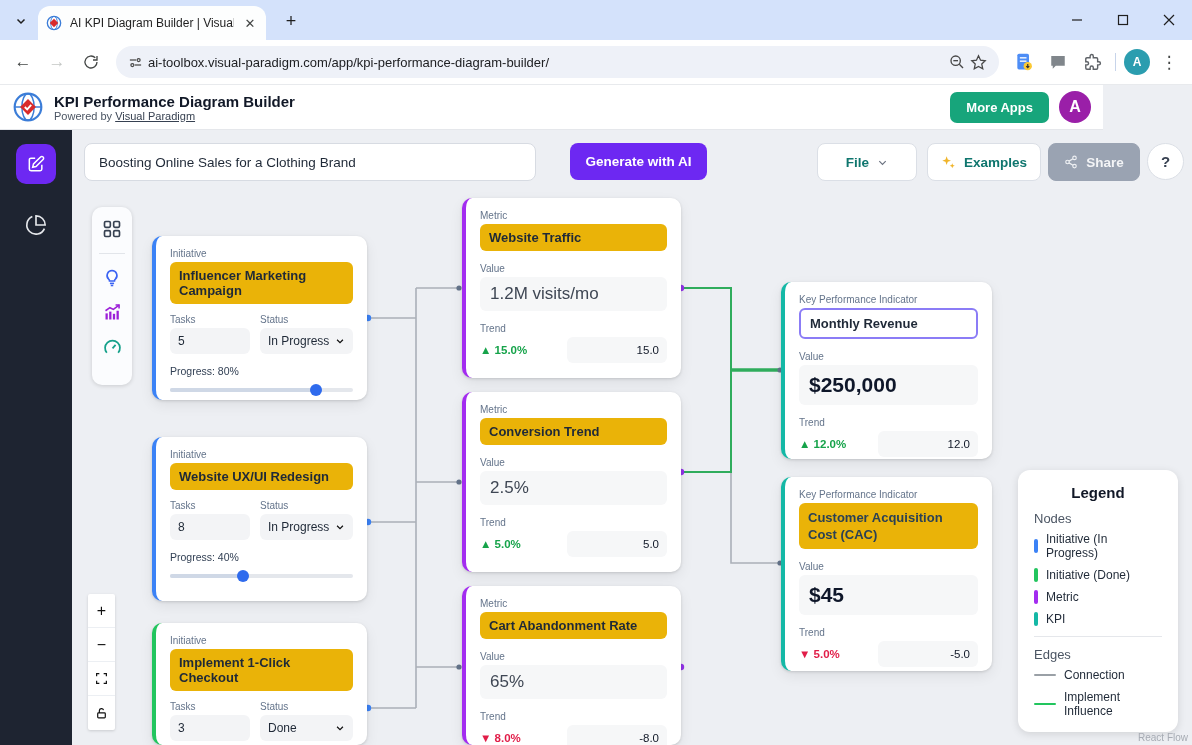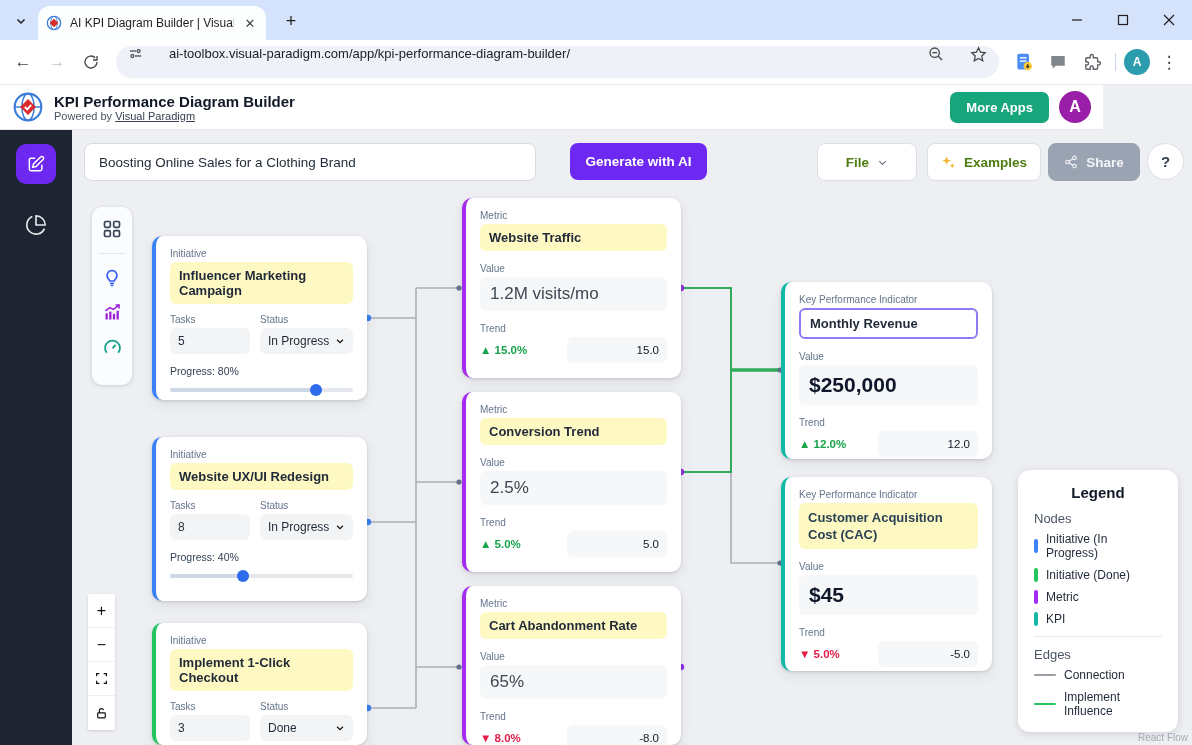--- a/index.html
+++ b/index.html
@@ -12,21 +12,21 @@
   .tab { position:absolute; left:38px; top:6px; width:228px; height:34px; background:#fdfefe; border-radius:12px 12px 0 0; display:flex; align-items:center; padding:0 8px; gap:8px; }
   .tab-title { font-size:12px; color:#1f1f1f; white-space:nowrap; overflow:hidden; flex:1; }
   .tab-close { width:16px; height:16px; border-radius:8px; display:flex; align-items:center; justify-content:center; font-size:13px; color:#444746; }
   .newtab { position:absolute; left:278px; top:8px; width:26px; height:26px; border-radius:13px; display:flex; align-items:center; justify-content:center; font-size:18px; color:#1f1f1f; }
   .wincontrols { position:absolute; right:0; top:0; height:40px; display:flex; }
   .winbtn { width:46px; height:40px; display:flex; align-items:center; justify-content:center; color:#1f1f1f; font-size:13px; }
 
   #browserbar { position:absolute; top:40px; left:0; width:1192px; height:45px; background:#ffffff; display:flex; align-items:center; padding:0 8px; gap:4px; border-bottom:1px solid #e8eaed; }
   .navbtn { width:30px; height:30px; border-radius:15px; display:flex; align-items:center; justify-content:center; font-size:17px; color:#444746; }
   .navbtn.disabled { color:#c4c7c5; }
-  .omnibox { flex:1; height:32px; background:#eef1f8; border-radius:16px; display:flex; align-items:flex-start; padding:0 12px; gap:26px; margin:0 6px; }
+  .omnibox { flex:1; height:32px; background:#eef1f8; border-radius:16px; display:flex; align-items:center; padding:0 12px; gap:5px; margin:0 6px; }
   .omni-url { flex:1; font-size:13px; color:#202124; white-space:nowrap; overflow:hidden; }
   .omni-ico { color:#474747; display:flex; align-items:center; }
   .bar-ico { width:30px; height:30px; display:flex; align-items:center; justify-content:center; color:#5f6368; }
   .divider-v { width:1px; height:18px; background:#c7d4ea; margin:0 4px; }
   .chrome-avatar { width:26px; height:26px; border-radius:13px; background:#2b9daf; color:#fff; font-size:12px; font-weight:bold; display:flex; align-items:center; justify-content:center; }
 
   
   #appheader { position:absolute; top:85px; left:0; width:1103px; height:45px; background:#ffffff; border-bottom:1px solid #e5e7eb; display:flex; align-items:center; padding:0 12px; }
   .applogo { width:32px; height:32px; margin-right:10px; }
   .apptitle { font-size:15px; font-weight:bold; color:#111827; line-height:17px; }
@@ -39,42 +39,42 @@
   
   #sidebar { position:absolute; top:130px; left:0; width:72px; height:615px; background:#1e2431; display:flex; flex-direction:column; align-items:center; padding-top:14px; gap:30px; }
   .side-active { width:40px; height:40px; border-radius:10px; background:#6d28f2; display:flex; align-items:center; justify-content:center; }
   .side-ico { color:#e5e7eb; display:flex; }
 
   
   #main { position:absolute; top:130px; left:72px; width:1120px; height:615px; background:#edeff3; overflow:hidden; }
 
   .prompt-input { position:absolute; left:12px; top:13px; width:452px; height:38px; background:#fff; border:1px solid #d7dbe2; border-radius:8px; padding:0 14px; font-size:13.5px; color:#1f2937; font-family:inherit; }
   .gen-btn { position:absolute; left:498px; top:13px; width:137px; height:37px; background:#6d28f2; color:#fff; border:none; border-radius:8px; font-size:13.5px; font-weight:bold; }
-  .tool-btn { position:absolute; top:13px; height:38px; background:#fff; border:1px solid #dbdfe6; border-radius:8px; display:flex; align-items:center; justify-content:center; gap:8px; font-size:13.5px; font-weight:bold; color:#4d7c0f; }
+  .tool-btn { position:absolute; top:13px; height:38px; background:#fff; border:1px solid #dbdfe6; border-radius:8px; display:flex; align-items:center; justify-content:center; gap:8px; font-size:13.5px; font-weight:bold; color:#0f766e; }
   .share-btn { background:#9aa3b2; border-color:#9aa3b2; color:#f3f4f6; }
   .help-btn { position:absolute; left:1075px; top:13px; width:37px; height:37px; border-radius:50%; background:#fff; border:1px solid #dbdfe6; color:#374151; font-size:15px; font-weight:bold; display:flex; align-items:center; justify-content:center; }
 
   
   #palette { position:absolute; left:20px; top:77px; width:40px; height:178px; background:#fbfcfe; border-radius:10px; box-shadow:0 1px 4px rgba(0,0,0,.15); display:flex; flex-direction:column; align-items:center; padding-top:12px; gap:14px; }
   .pal-div { width:26px; height:1px; background:#e2e5ea; }
   #zoomctrl { position:absolute; left:16px; top:464px; width:27px; height:136px; background:#fff; box-shadow:0 1px 3px rgba(0,0,0,.15); border-radius:2px; display:flex; flex-direction:column; }
   .zc { width:27px; height:34px; display:flex; align-items:center; justify-content:center; border-bottom:1px solid #eceff3; color:#111; font-size:16px; }
   .zc:last-child { border-bottom:none; }
 
   
   #edges { position:absolute; left:0; top:0; pointer-events:none; }
 
   
   .node { position:absolute; background:#fff; border-radius:10px; box-shadow:0 1px 3px rgba(0,0,0,.14), 0 5px 14px rgba(0,0,0,.07); padding:12px 14px; overflow:hidden; }
   .node.blue { border-left:4px solid #3b82f6; }
   .node.green { border-left:4px solid #22c55e; }
   .node.purple { border-left:4px solid #a32cf0; }
   .node.teal { border-left:4px solid #14b8a6; }
   .nlabel { font-size:10px; color:#64748b; margin-bottom:3px; }
-  .nfield { background:#fef9c3; border-radius:6px; padding:6px 9px; font-size:13px; font-weight:bold; color:#1f2937; }
+  .nfield { background:#eab308; border-radius:6px; padding:6px 9px; font-size:13px; font-weight:bold; color:#1f2937; }
   .kpi-title-focus { background:#fff; border:2px solid #8b7cf6; }
   .row2 { display:flex; gap:10px; margin-top:10px; }
   .col { flex:1; }
   .sfield { background:#f3f4f6; border-radius:6px; padding:6px 8px; font-size:12px; color:#1f2937; height:26px; display:flex; align-items:center; justify-content:space-between; }
   .mt12 { margin-top:12px; }
   .valfield { background:#f6f7f8; border-radius:6px; padding:6px 10px; font-size:17px; color:#3f4754; height:34px; display:flex; align-items:center; }
   .kpival { background:#f6f7f8; border-radius:6px; padding:6px 10px; font-size:21px; font-weight:800; color:#0f172a; height:40px; display:flex; align-items:center; }
   .trendrow { display:flex; align-items:center; justify-content:space-between; margin-top:3px; }
   .trend-pct { font-size:11.5px; font-weight:bold; }
   .trend-up { color:#16a34a; }

